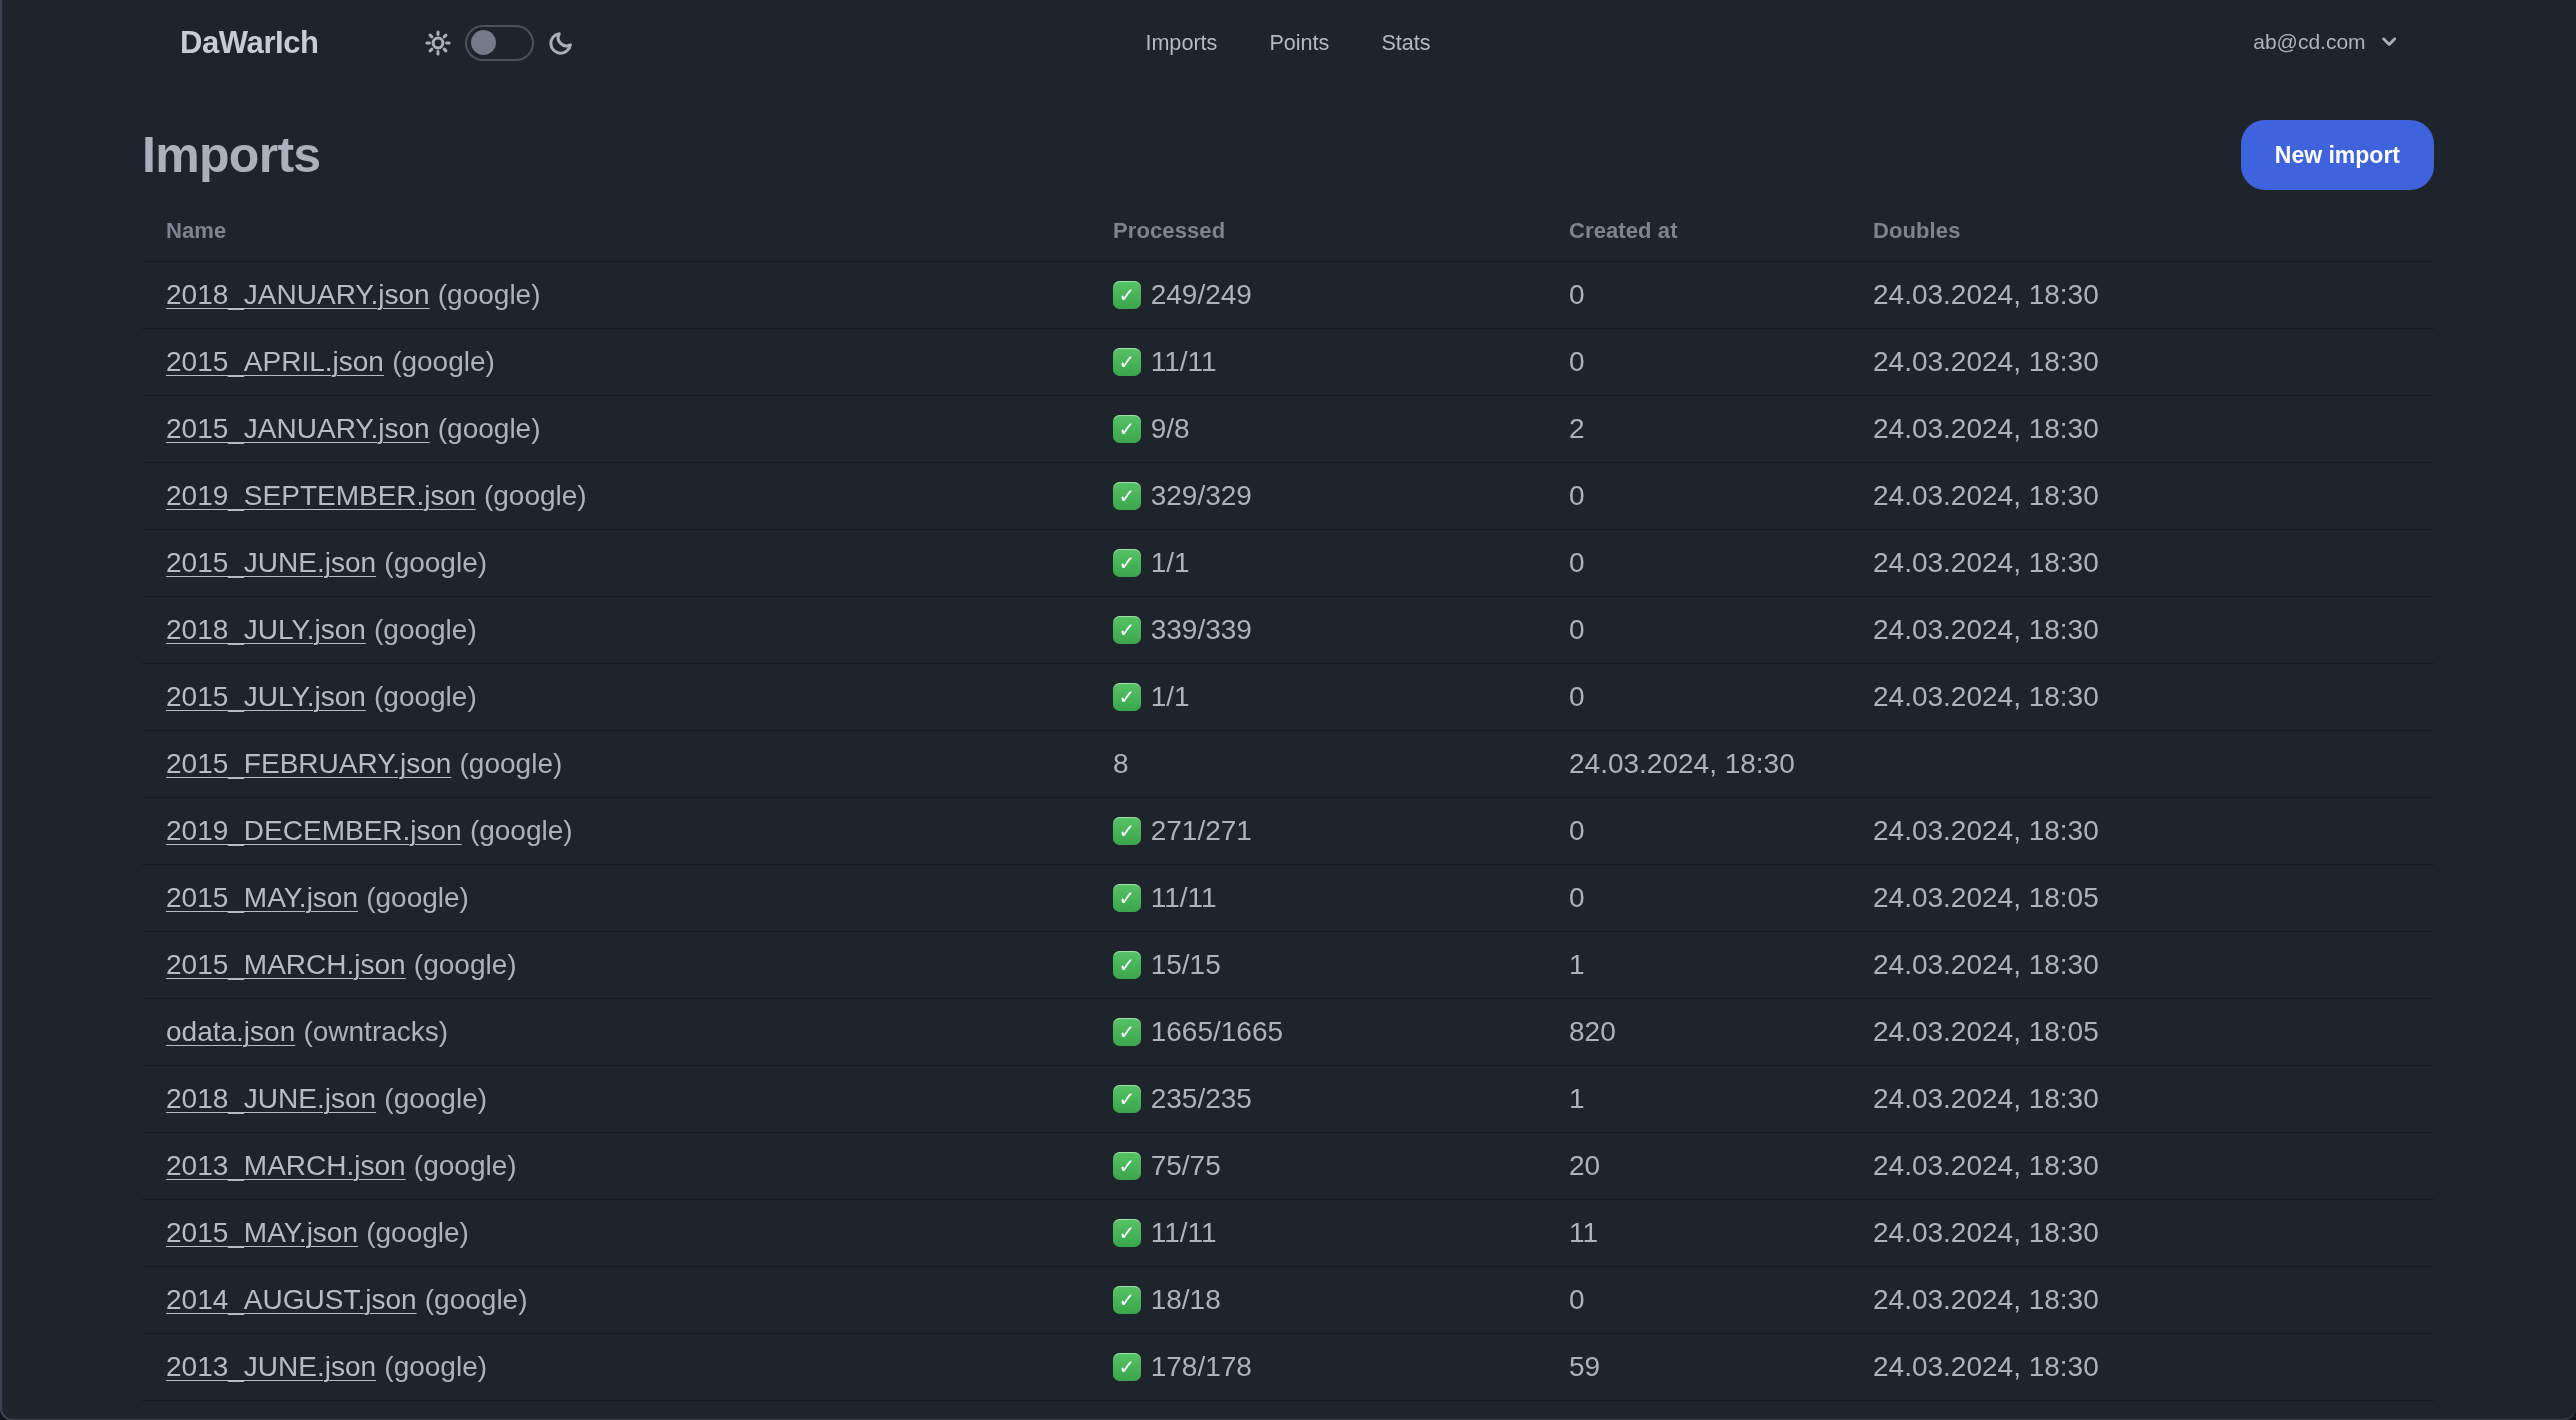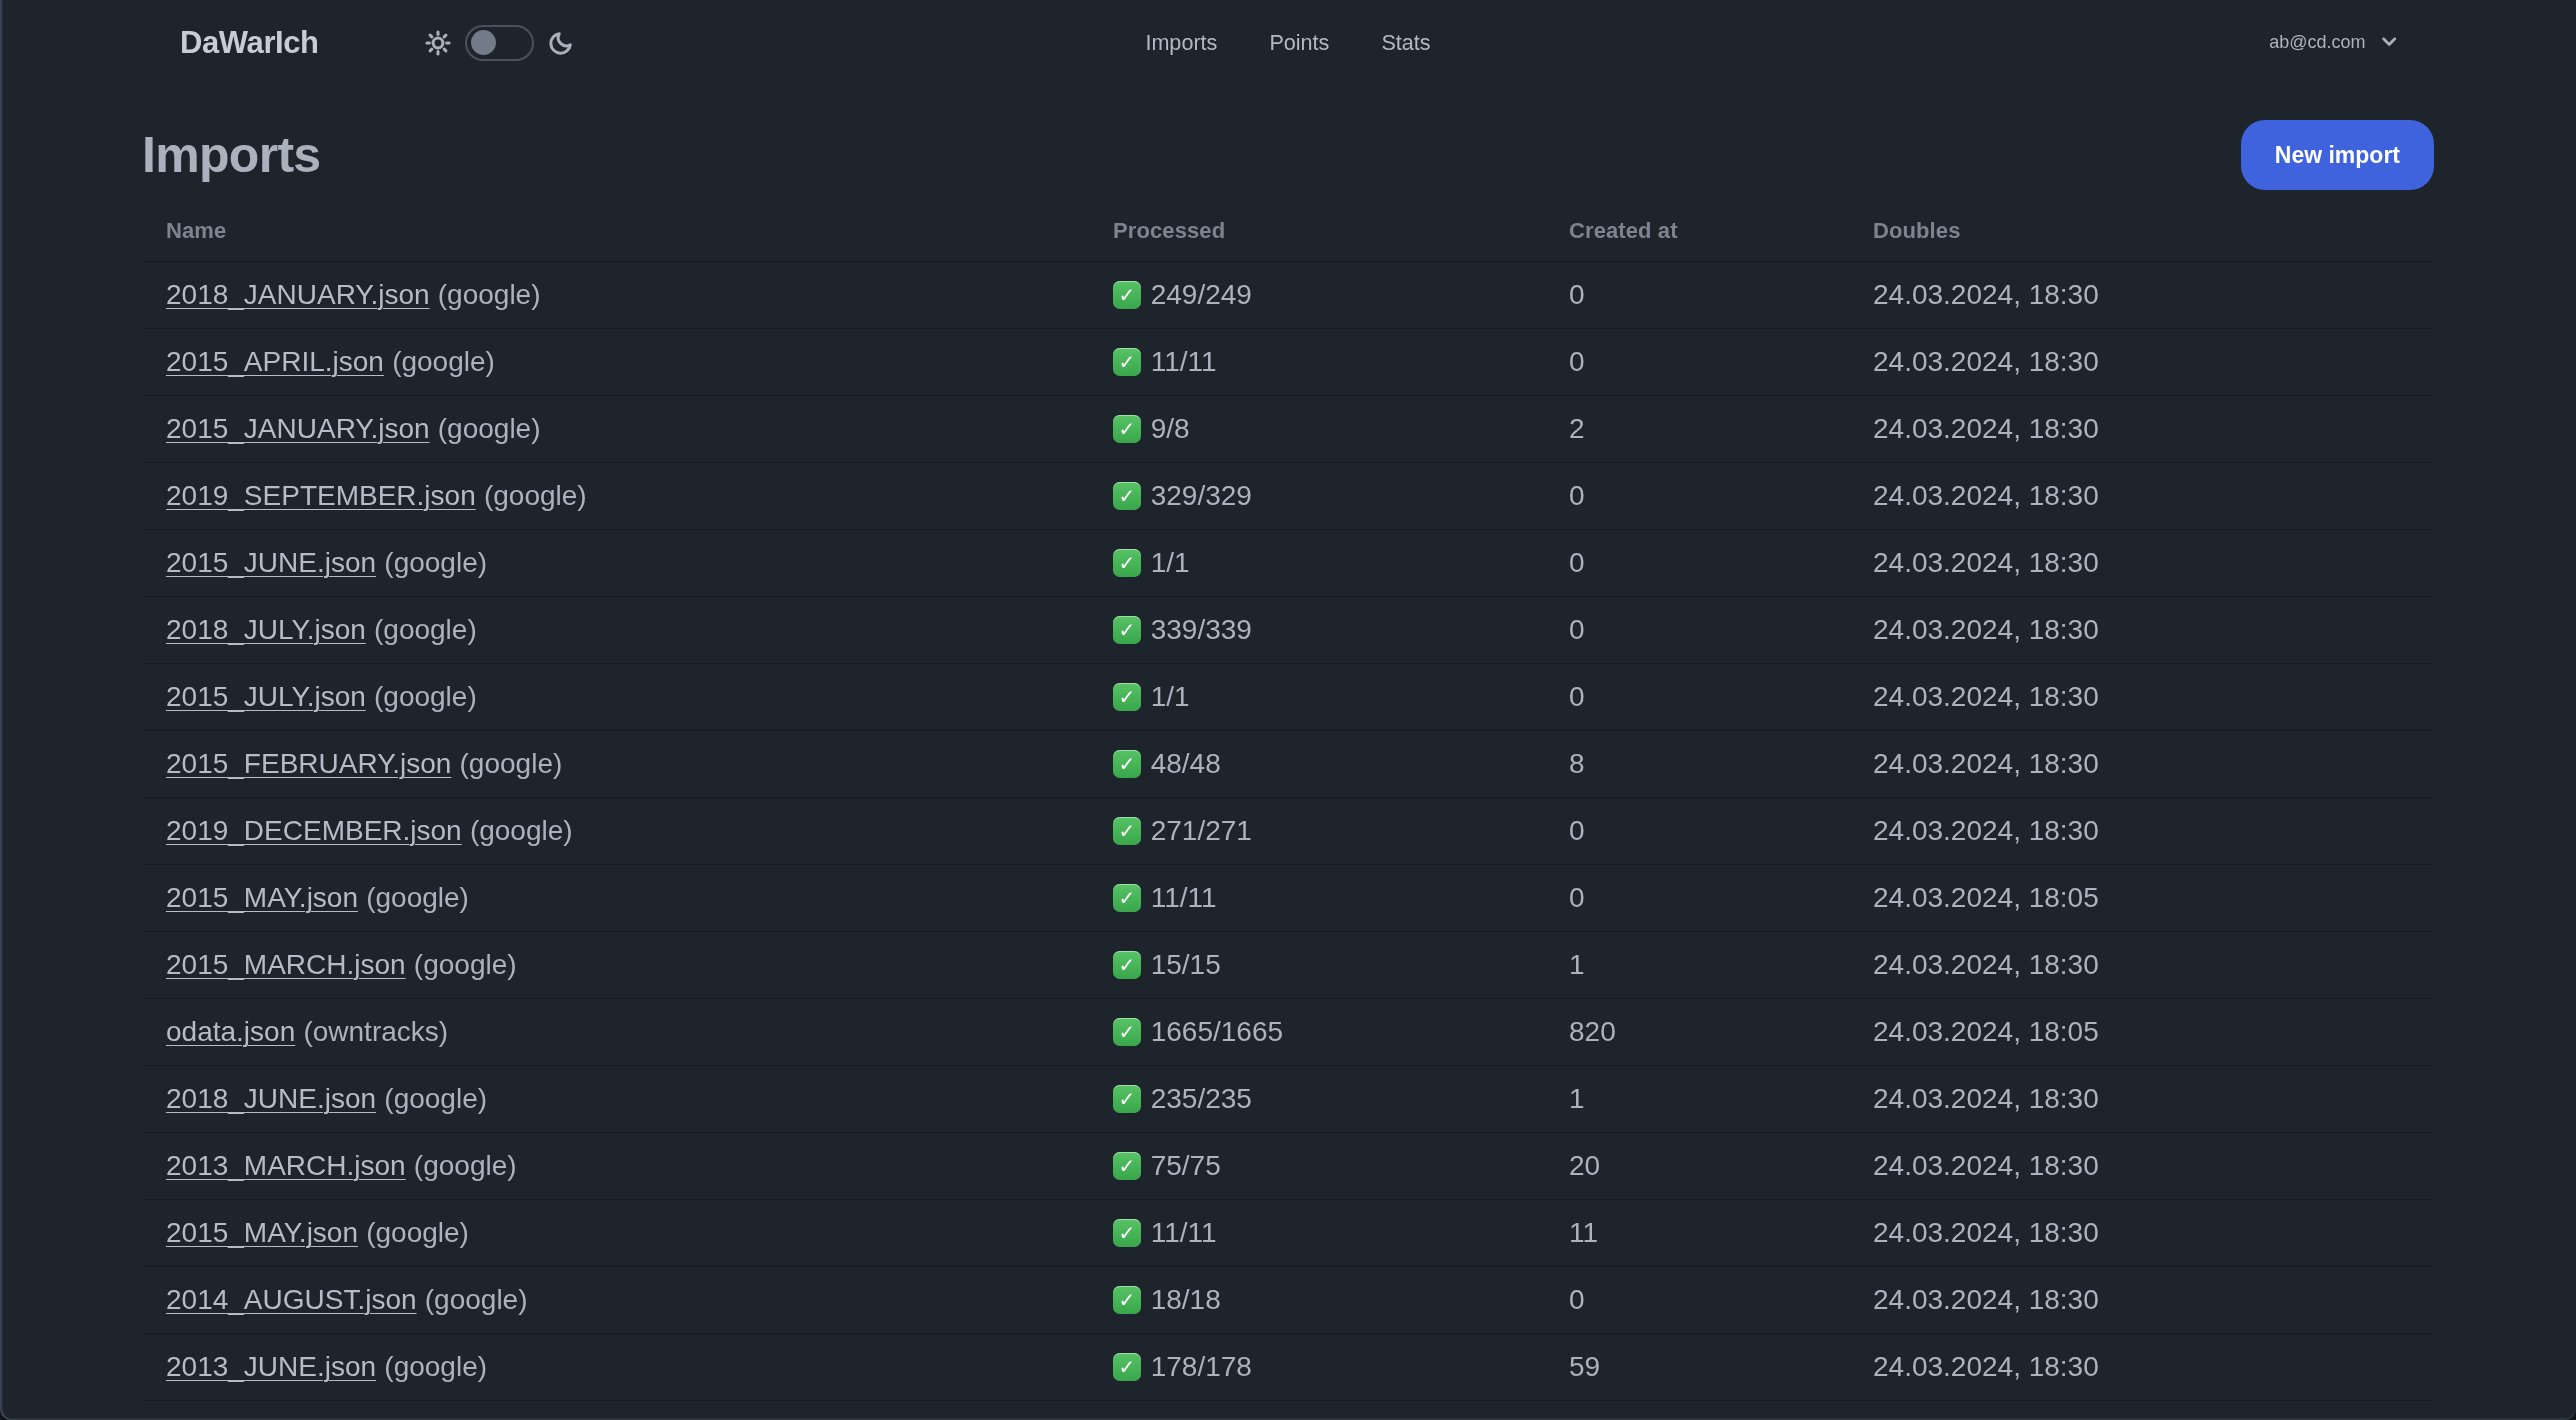--- a/index.html
+++ b/index.html
@@ -40,21 +40,21 @@
   .nav-links {
     position:absolute; left:50%; transform:translateX(-50%);
     display:flex; gap:52px;
   }
   .nav-links a {
     font-size:21.6px; color:#b3b9c4; text-decoration:none; cursor:pointer;
   }
   .user-menu {
     margin-left:auto; display:flex; align-items:center; gap:12px; cursor:pointer;
   }
-  .user-menu .email { font-size:18px; color:#adb4bf; }
+  .user-menu .email { font-size:21px; color:#adb4bf; }
 
   
   .main { padding:0 142px; }
   .title-row {
     margin-top:34px; height:72px;
     display:flex; align-items:center; justify-content:space-between;
   }
   h1.page-title { font-size:50px; font-weight:700; color:#a9b1bd; letter-spacing:-0.7px; }
   .btn-primary {
     height:70px; padding:0 34px; border:none; border-radius:24px;
@@ -269,24 +269,20 @@
     <div>
       <span>24.03.2024, 18:30</span>
     </div>
   </div>
         <div class="grid-row row">
     <div>
       <a class="file-link">2015_FEBRUARY.json</a>
       <span class="src">(google)</span>
     </div>
     <div>
-      <span class="check"></span>
-      <span>48/48</span>
-    </div>
-    <div>
       <span>8</span>
     </div>
     <div>
       <span>24.03.2024, 18:30</span>
     </div>
   </div>
         <div class="grid-row row">
     <div>
       <a class="file-link">2019_DECEMBER.json</a>
       <span class="src">(google)</span>

